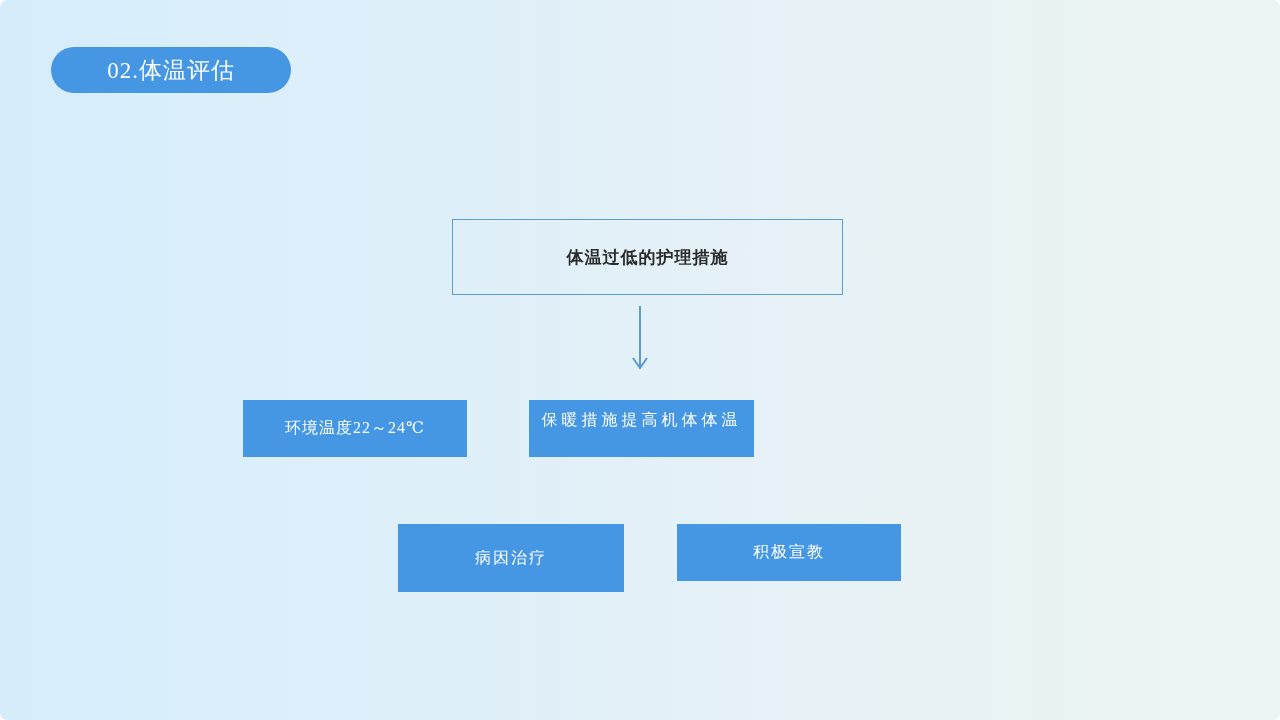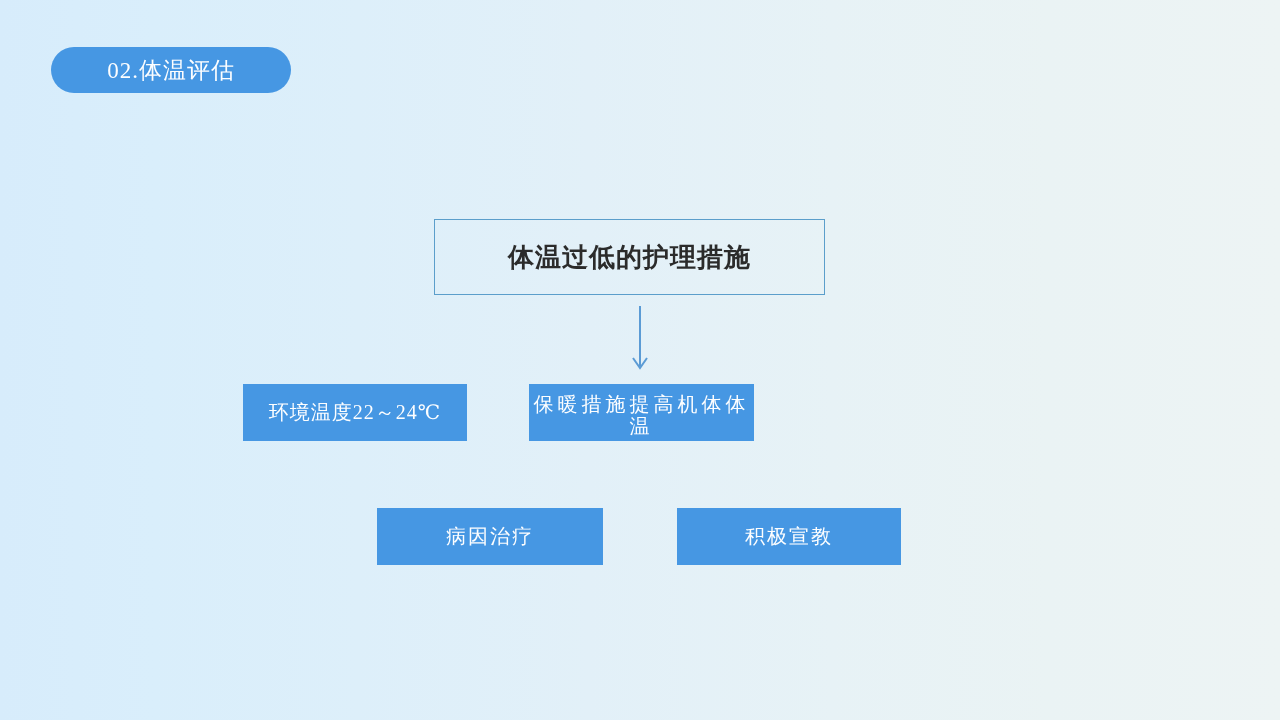--- a/index.html
+++ b/index.html
@@ -15,78 +15,80 @@
     width: 1280px;
     height: 720px;
     background: linear-gradient(to right,
       var(--bg_left, #d7ecfb) 0%,
       #d9eefb 12%,
       #ddeffa 28%,
       #e2f0f8 46%,
       #e7f2f6 65%,
       #eaf3f4 82%,
       var(--bg_right, #edf4f4) 100%);
+    border-radius: 7px;
   }
   .badge {
     position: absolute;
     left: 51px;
     top: 47px;
     width: 240px;
     height: 46px;
     border-radius: 23px;
     background: var(--box_blue, #4697e3);
     color: #fdfeff;
     font-size: 23px;
     display: flex;
     align-items: center;
     justify-content: center;
     letter-spacing: 1px;
   }
   .title-box {
     position: absolute;
-    left: 434px;
+    left: 452px;
     top: 219px;
     width: 391px;
     height: 76px;
     box-sizing: border-box;
     border: 1.5px solid var(--border_blue, #5b9ecb);
     display: flex;
     align-items: center;
     justify-content: center;
     color: var(--title_text, #2b2b2b);
-    font-size: 26px;
+    font-size: 17px;
     font-weight: bold;
     letter-spacing: 1px;
   }
   .arrow-svg {
     position: absolute;
     left: 630px;
     top: 304px;
     width: 20px;
     height: 70px;
   }
   .flow-box {
     position: absolute;
     box-sizing: border-box;
     background: var(--box_blue, #4697e3);
     color: #fdfeff;
-    font-size: 20px;
+    font-size: 16px;
     text-align: center;
+    margin-top: 16px;
   }
   .flow-box.center {
     display: flex;
     align-items: center;
     justify-content: center;
   }
   .box-env   { left: 243px; top: 384px; width: 224px; height: 57px; letter-spacing: 1px; }
   .box-warm  { left: 529px; top: 384px; width: 225px; height: 57px;
                letter-spacing: 4px; line-height: 22px; padding-top: 9px;
                overflow: visible; }
   .box-mon   { left: 815px; top: 387px; width: 225px; height: 54px; letter-spacing: 2px; }
-  .box-cause { left: 377px; top: 508px; width: 226px; height: 57px; letter-spacing: 2px; }
+  .box-cause { left: 398px; top: 508px; width: 226px; height: 68px; letter-spacing: 2px; }
   .box-edu   { left: 677px; top: 508px; width: 224px; height: 57px; letter-spacing: 2px; text-align: right; }
 </style>
 </head>
 <body>
 
 <div class="slide">
 
   <div class="badge">
     <span>02.体温评估</span>
   </div>

